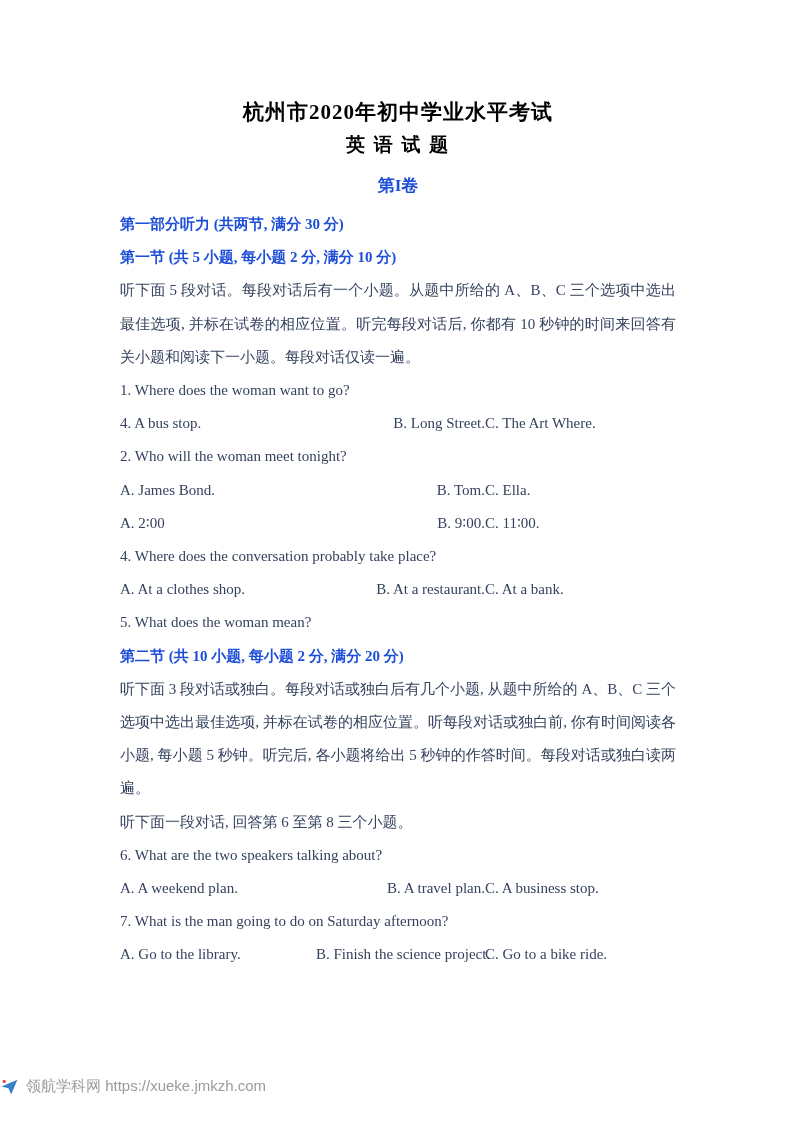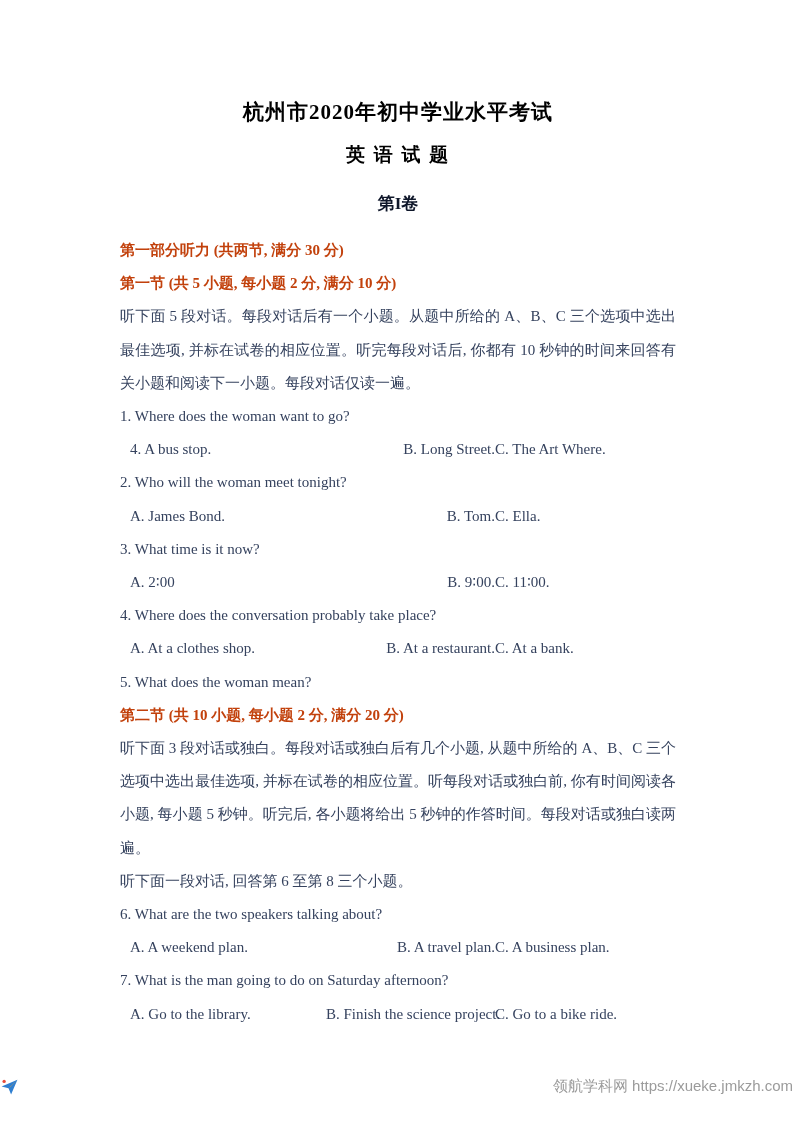--- a/index.html
+++ b/index.html
@@ -14,63 +14,63 @@
     color: #35425e;
     padding: 99px 117px 0 120px;
     overflow: hidden;
   }
   .center { text-align: center; }
   .exam-title {
     font-size: 21px;
     font-weight: bold;
     color: #000000;
     line-height: 26px;
-    margin-bottom: 17px;
+    margin-bottom: 7px;
     letter-spacing: 1px;
   }
   .exam-subject {
     font-size: 19px;
     font-weight: bold;
     color: #000000;
     line-height: 26px;
-    margin-bottom: 24px;
+    margin-bottom: 16px;
     letter-spacing: 2px;
   }
   .exam-volume {
     font-size: 17px;
     font-weight: bold;
-    color: #0f172a;
+    color: #1d4ed8;
     line-height: 24px;
-    margin-bottom: 18px;
+    margin-bottom: 10px;
   }
   .content {
     font-size: 15px;
     line-height: 33.2px;
   }
   .sec-heading {
     font-weight: bold;
-    color: #c2410c;
+    color: #1d4ed8;
   }
   .para {
     text-align: justify;
     text-justify: inter-ideograph;
   }
   .stem { white-space: nowrap; }
   .opts { white-space: nowrap; }
   .opts .opt { display: inline-block; vertical-align: top; }
-  .opt-a { width: 196px; margin-left: 10px; }
+  .opt-a { width: 196px; }
   .opt-b { width: 169px; text-align: right; }
   .footer {
     position: absolute;
     left: 0;
     right: 0;
     bottom: 26px;
     display: flex;
     align-items: center;
-    justify-content: space-between;
+    justify-content: flex-start;
     gap: 7px;
     color: #9b9b9b;
     font-size: 15px;
     font-family: "Liberation Sans", sans-serif;
   }
   .footer .logo { display: inline-flex; }
 </style>
 </head>
 <body>
 
@@ -94,21 +94,20 @@
     </div>
 
     <div>
       <div class="stem">2. Who will the woman meet tonight?</div>
       <div class="opts">
         <span class="opt opt-a">A. James Bond.</span><span class="opt opt-b">B. Tom.</span><span class="opt opt-c">C. Ella.</span>
       </div>
     </div>
 
     <div>
-      <div class="stem">3. What time is it now?</div>
       <div class="opts">
         <span class="opt opt-a">A. 2∶00</span><span class="opt opt-b">B. 9∶00.</span><span class="opt opt-c">C. 11∶00.</span>
       </div>
     </div>
 
     <div>
       <div class="stem">4. Where does the conversation probably take place?</div>
       <div class="opts">
         <span class="opt opt-a">A. At a clothes shop.</span><span class="opt opt-b">B. At a restaurant.</span><span class="opt opt-c">C. At a bank.</span>
       </div>
@@ -118,21 +117,21 @@
       <div class="stem">5. What does the woman mean?</div>
     </div>
 
     <div class="sec-heading">第二节 (共 10 小题, 每小题 2 分, 满分  20 分)</div>
     <div class="para">听下面 3 段对话或独白。每段对话或独白后有几个小题, 从题中所给的 A、B、C 三个选项中选出最佳选项, 并标在试卷的相应位置。听每段对话或独白前, 你有时间阅读各小题, 每小题 5 秒钟。听完后, 各小题将给出 5 秒钟的作答时间。每段对话或独白读两遍。</div>
     <div>听下面一段对话, 回答第 6 至第 8 三个小题。</div>
 
     <div>
       <div class="stem">6. What are the two speakers talking about?</div>
       <div class="opts">
-        <span class="opt opt-a">A. A weekend plan.</span><span class="opt opt-b">B. A travel plan.</span><span class="opt opt-c">C. A business plan.</span>
+        <span class="opt opt-a">A. A weekend plan.</span><span class="opt opt-b">B. A travel plan.</span><span class="opt opt-c">C. A business stop.</span>
       </div>
     </div>
 
     <div>
       <div class="stem">7. What is the man going to do on Saturday afternoon?</div>
       <div class="opts">
         <span class="opt opt-a">A. Go to the library.</span><span class="opt opt-b">B. Finish the science project.</span><span class="opt opt-c">C. Go to a bike ride.</span>
       </div>
     </div>
 

